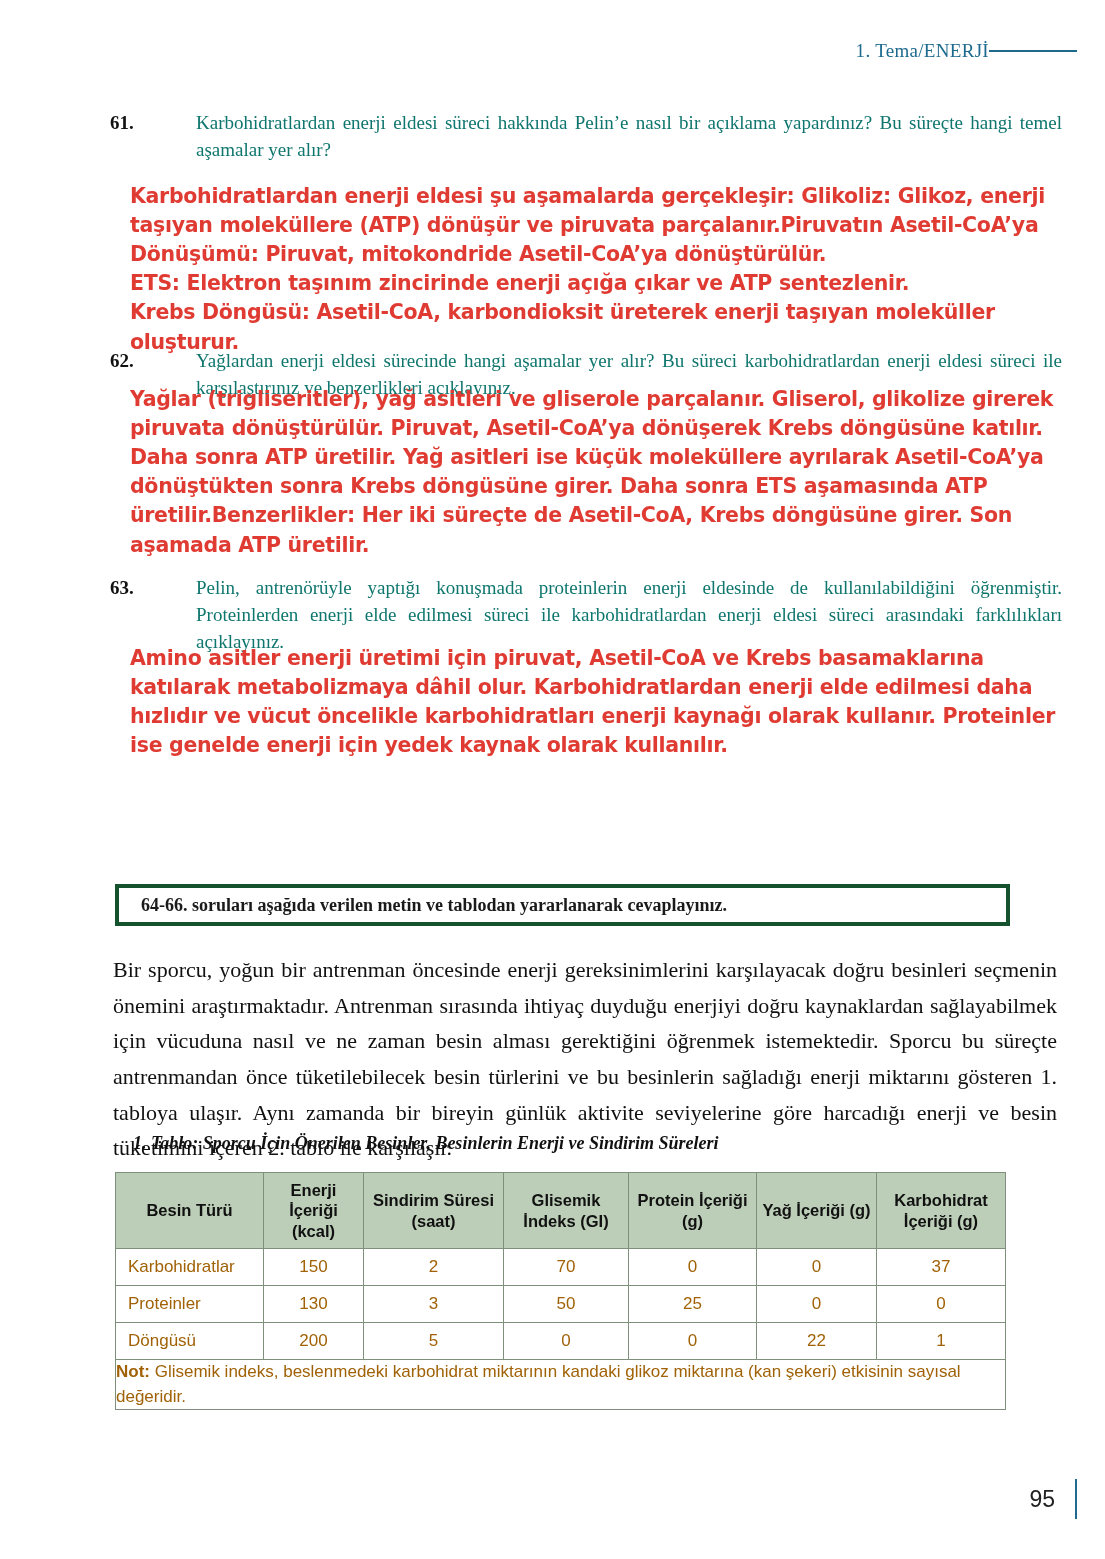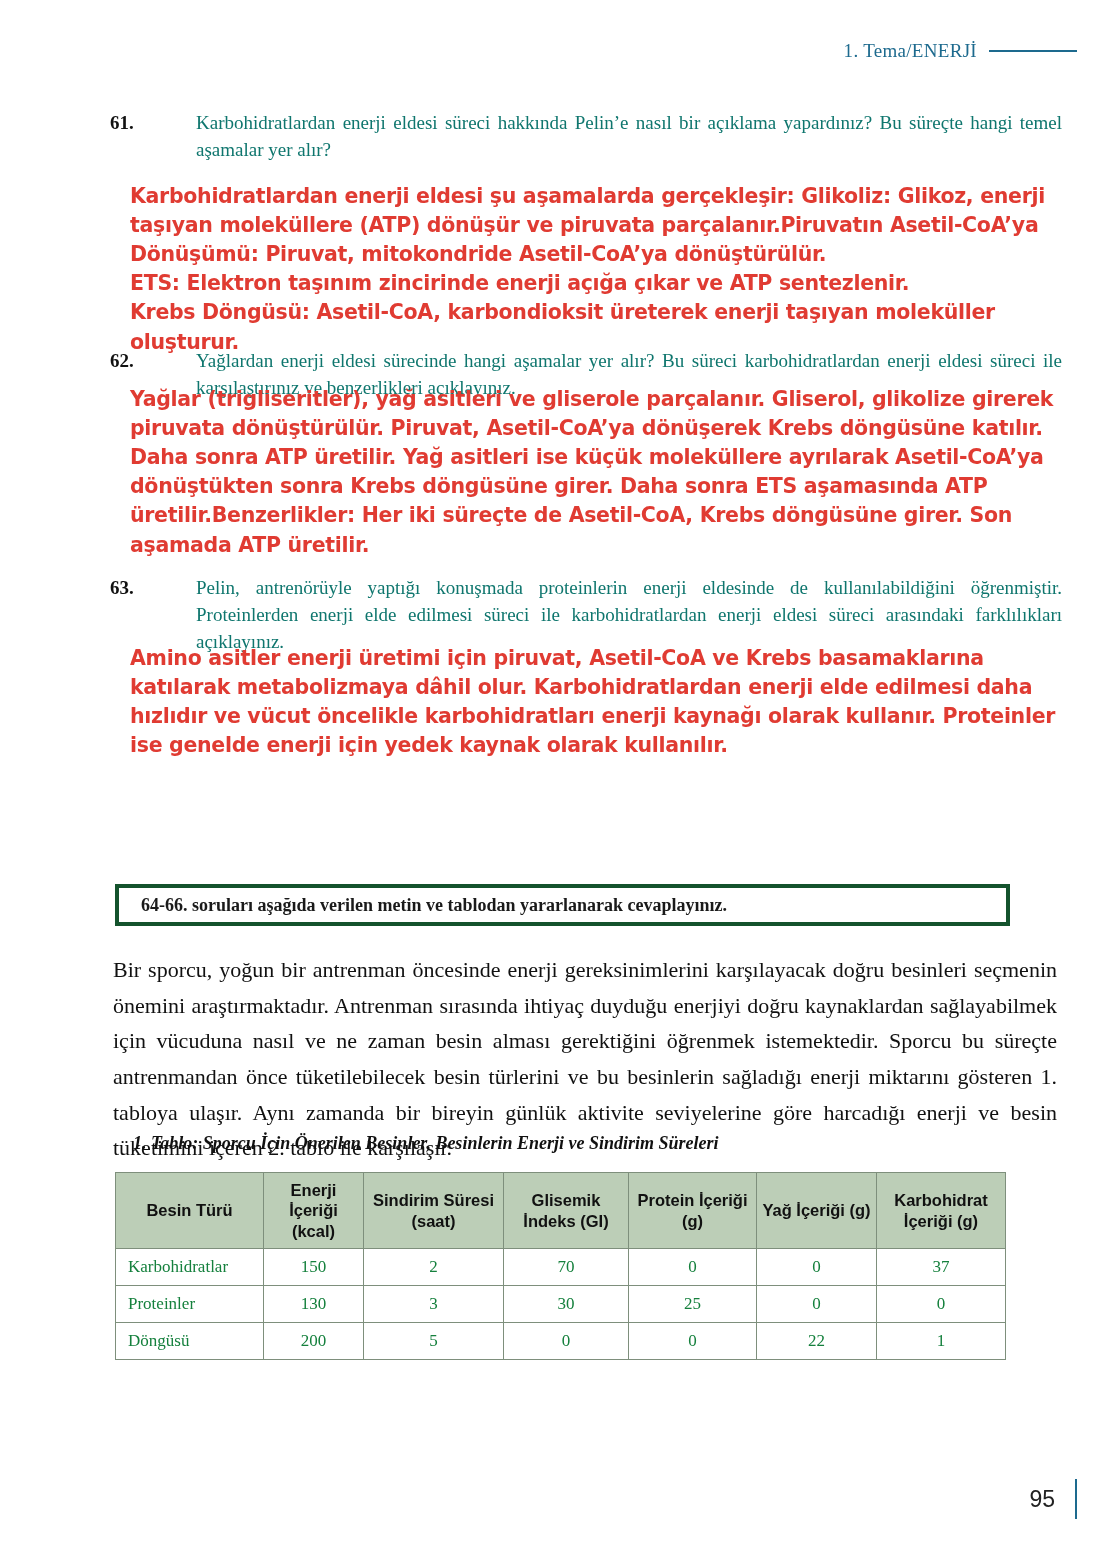--- a/index.html
+++ b/index.html
@@ -21,21 +21,20 @@
     padding: 0;
   }
 
   
   .header {
     position: absolute;
     top: 40px;
     right: 28px;
     display: flex;
     align-items: center;
-    gap: 12px;
   }
   .header-title {
     font-family: "Liberation Serif", serif;
     font-size: 19px;
     color: #1d6a8e;
     letter-spacing: 0.3px;
     white-space: nowrap;
   }
   .header-rule {
     width: 88px;
@@ -153,26 +152,25 @@
     font-size: 16.5px;
     font-weight: bold;
     line-height: 1.22;
     height: 76px;
     vertical-align: middle;
     text-align: center;
     padding: 4px 3px;
   }
   table.data-table td {
     background: #ffffff;
-    color: #15803d;
+    color: #a16207;
     font-size: 17px;
     height: 37px;
     vertical-align: middle;
     text-align: center;
-    font-family: Liberation Serif, serif;
   }
   table.data-table td.rowlabel {
     text-align: left;
     padding-left: 12px;
   }
   td.note-cell {
     text-align: left !important;
     padding: 9px 14px 11px 14px;
     height: auto;
     font-size: 16.5px;
@@ -276,34 +274,37 @@
           <td>2</td>
           <td>70</td>
           <td>0</td>
           <td>0</td>
           <td>37</td>
         </tr>
         <tr>
           <td class="rowlabel">Proteinler</td>
           <td>130</td>
           <td>3</td>
-          <td>30</td>
+          <td>50</td>
           <td>25</td>
           <td>0</td>
           <td>0</td>
         </tr>
         <tr>
           <td class="rowlabel">Döngüsü</td>
           <td>200</td>
           <td>5</td>
           <td>0</td>
           <td>0</td>
           <td>22</td>
           <td>1</td>
         </tr>
+        <tr>
+          <td class="note-cell" colspan="7"><span class="note-label">Not:</span><span> Glisemik indeks, beslenmedeki karbohidrat miktarının kandaki glikoz miktarına (kan şekeri) etkisinin sayısal değeridir.</span></td>
+        </tr>
       </tbody>
     </table>
   </div>
 
   <div class="footer">
     <span class="page-num">95</span>
     <span class="footer-rule"></span>
   </div>
 
 </div>

